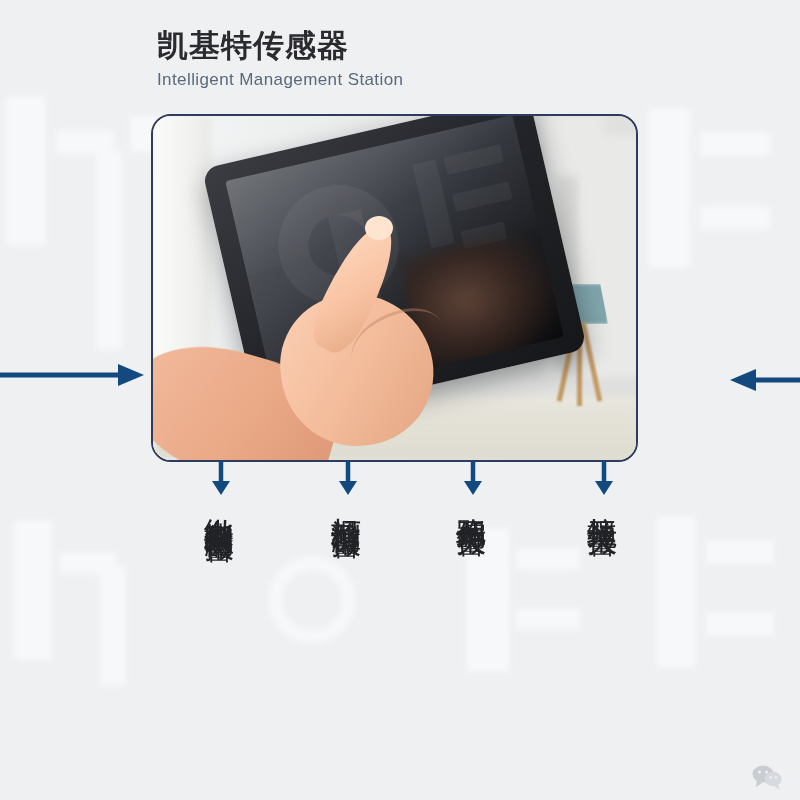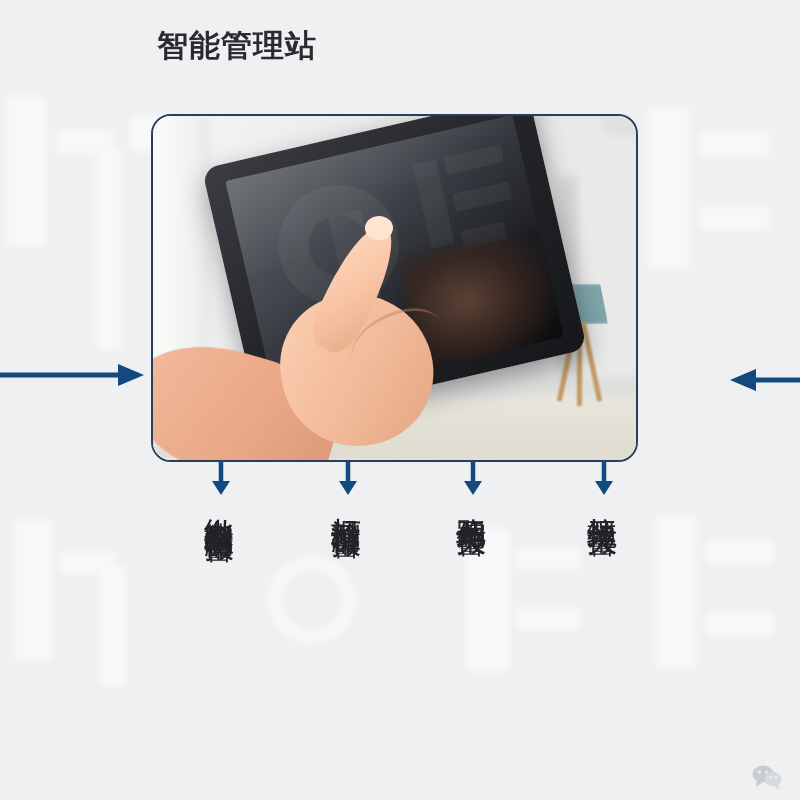--- a/index.html
+++ b/index.html
@@ -244,21 +244,22 @@
   <div class="wm r" style="left:268px;top:556px;width:88px; height:88px;"></div>
   <div class="wm" style="left:466px;top:528px; width:44px;  height:144px;"></div>
   <div class="wm" style="left:516px;top:548px; width:64px;  height:22px;"></div>
   <div class="wm" style="left:516px;top:608px; width:64px;  height:22px;"></div>
   <div class="wm" style="left:656px;top:516px; width:40px;  height:152px;"></div>
   <div class="wm" style="left:706px;top:540px; width:68px;  height:24px;"></div>
   <div class="wm" style="left:706px;top:612px; width:68px;  height:24px;"></div>
 </div>
 
 <div class="title-block">
-  <div class="title-cn">智能管理站</div>
+  <div class="title-cn">凯基特传感器</div>
+  <div class="title-en">Intelligent Management Station</div>
 </div>
 
 <div class="side-arrow left">
   <svg width="146" height="30" viewBox="0 0 146 30">
     <line x1="0" y1="15" x2="122" y2="15" stroke="#12497f" stroke-width="5"></line>
     <polygon points="118,4 144,15 118,26" fill="#12497f"></polygon>
   </svg>
 </div>
 
 <div class="side-arrow right">

